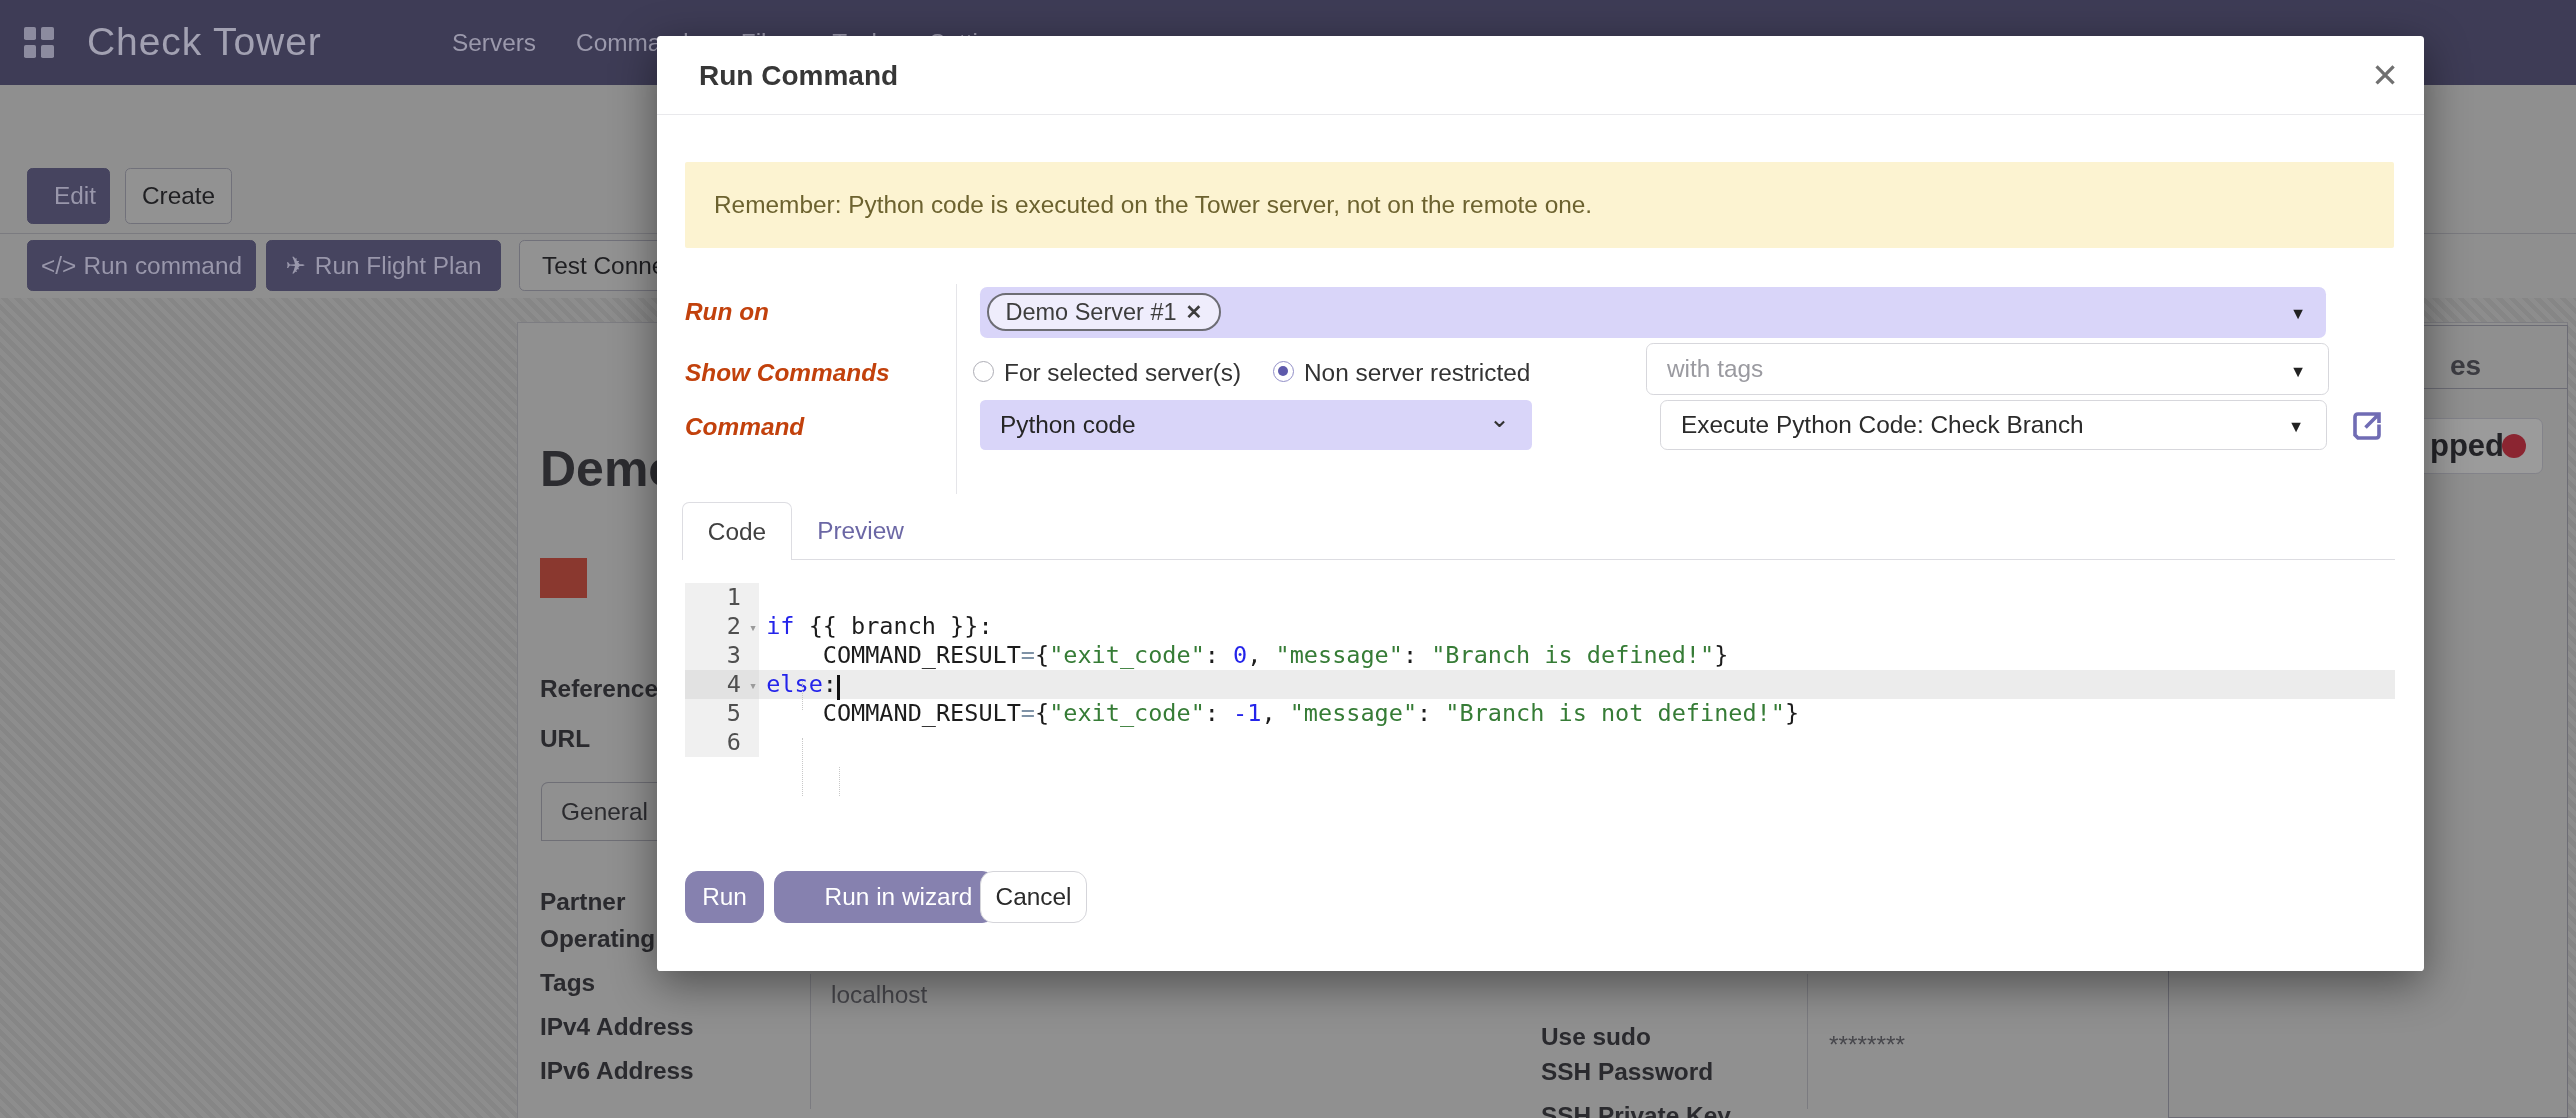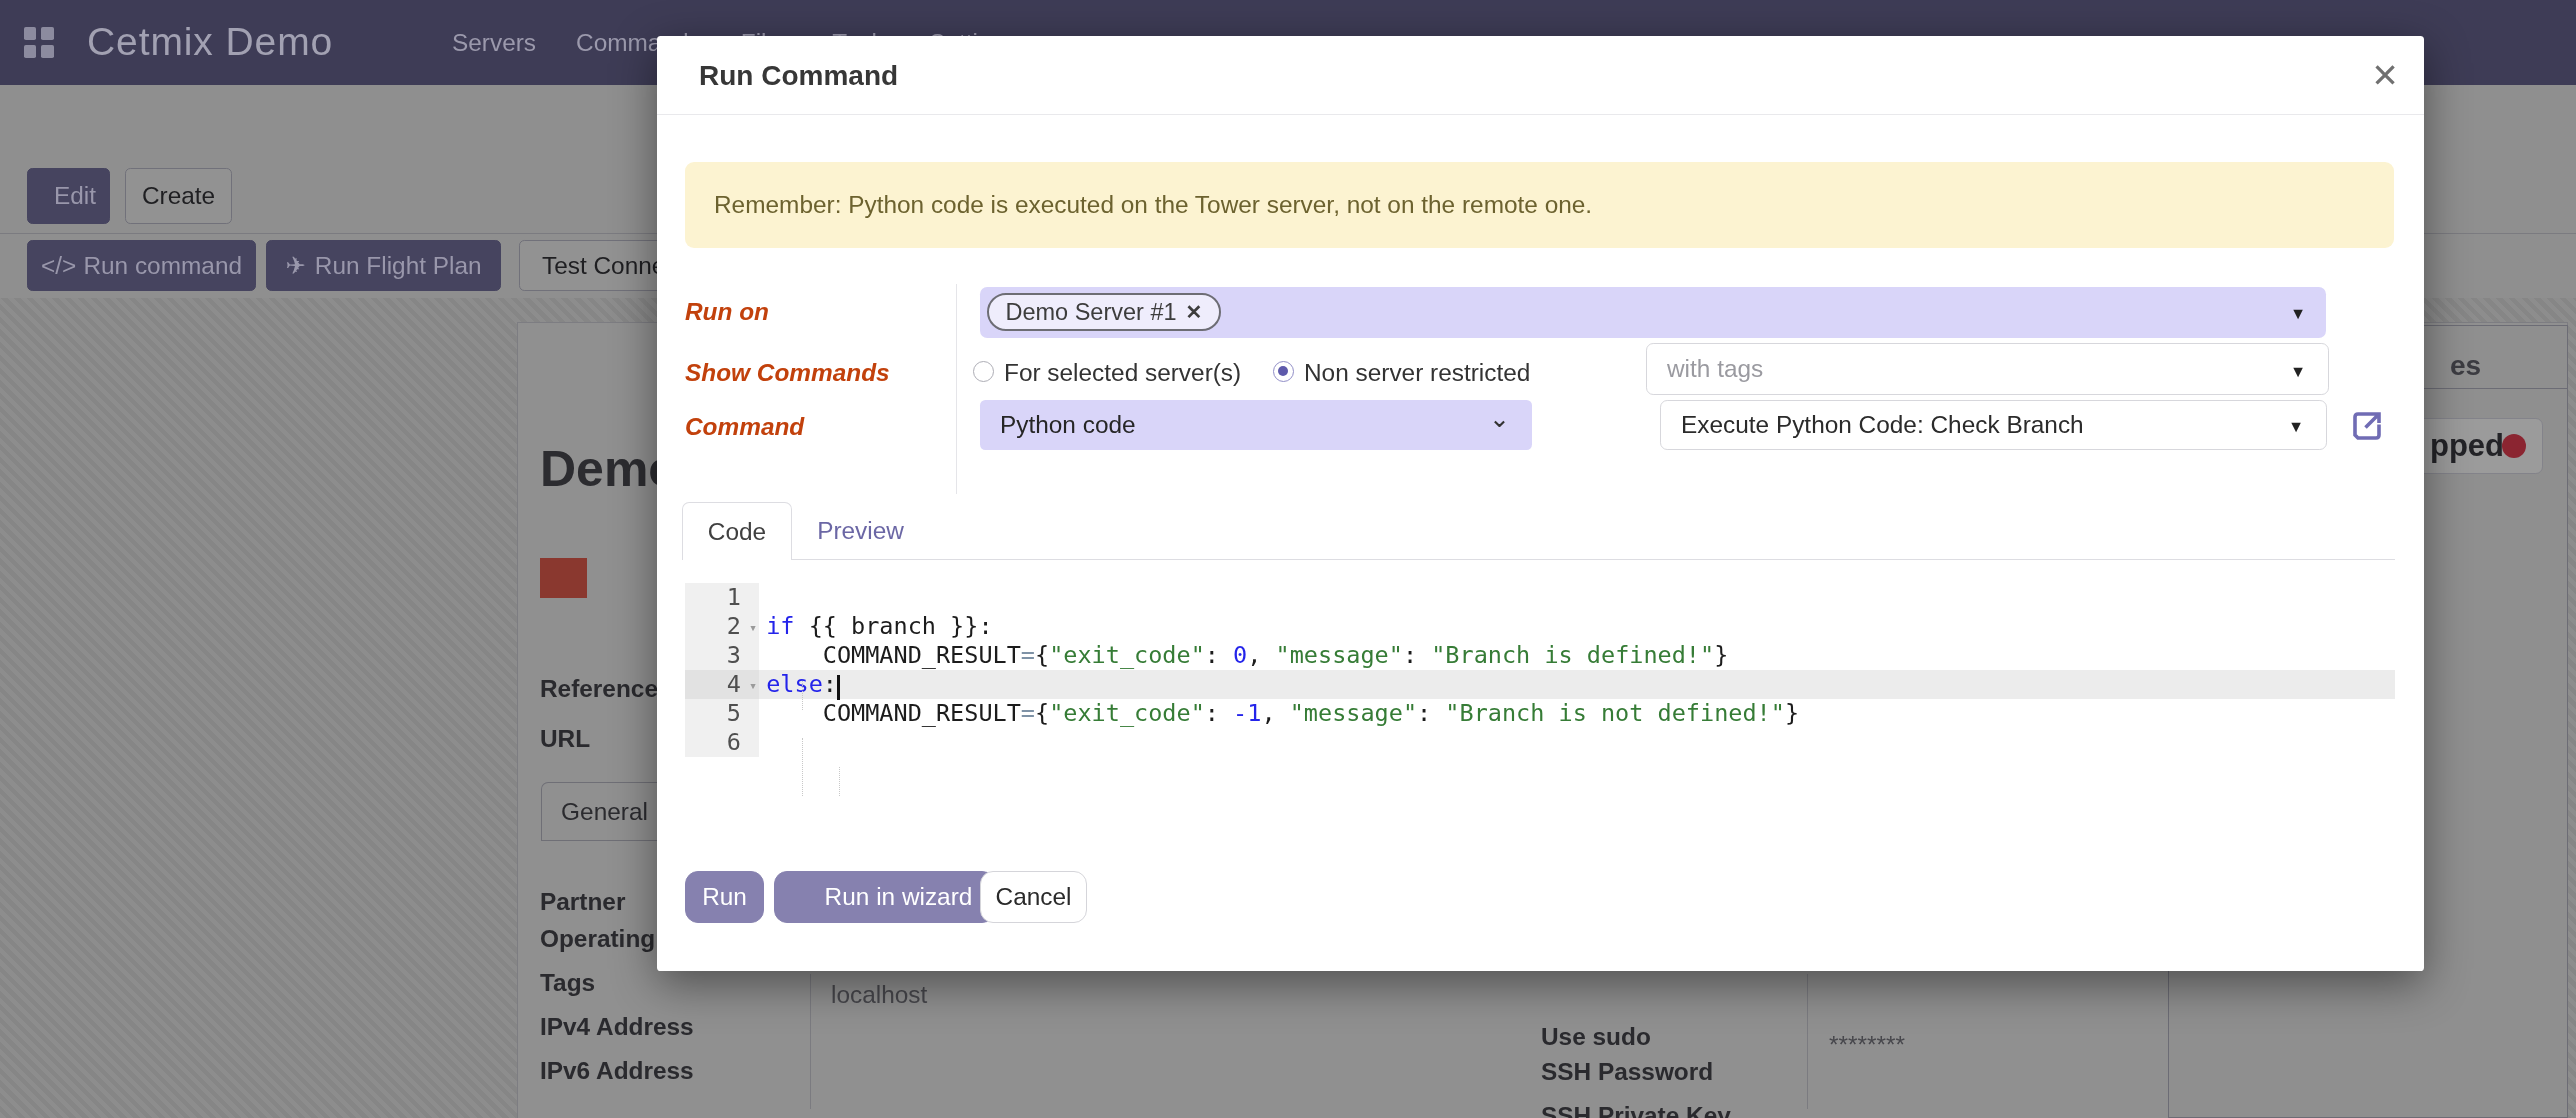--- a/index.html
+++ b/index.html
@@ -49,21 +49,21 @@
   .status-text { position:absolute; left:2430px; top:428px; font-size:31px; font-weight:bold; color:#232327; }
   .status-dot { position:absolute; left:2502px; top:434px; width:24.4px; height:24.4px; border-radius:50%; background:#8b2531; }
 
   
   .modal { position:absolute; left:657px; top:36px; width:1767px; height:935px;
     background:#ffffff; border-radius:3.6px; box-shadow:0 12.6px 45px rgba(0,0,0,0.45); }
   .modal-header { position:absolute; left:0; top:0; width:100%; height:79px; border-bottom:0.9px solid #e9e9ec; }
   .modal-title { position:absolute; left:42px; top:23.5px; font-size:28px; font-weight:bold; color:#373737; }
   .modal-close { position:absolute; right:25px; top:20px; font-size:33px; color:#707070; cursor:default; }
   .alert-banner { position:absolute; left:28px; top:126px; width:1709px; height:86px;
-    background:#fcf3d1; border-radius:9px; display:flex; align-items:center; }
+    background:#fcf3d1; border-radius:2px; display:flex; align-items:center; }
   .alert-banner span { margin-left:29px; font-size:24.4px; color:#6c622f; }
 
   .fld-label { position:absolute; left:28px; font-size:24.4px; font-weight:bold; color:#c2410c;font-style:italic; }
   .fld-sep { position:absolute; left:299px; top:248px; width:0.9px; height:210px; background:#e5e5e9; }
 
   .runon-field { position:absolute; left:323px; top:251px; width:1346px; height:51px;
     background:#d9d5f9; border-radius:7.2px; }
   .tag-pill { position:absolute; left:7.2px; top:6.3px; height:38px; border:2.7px solid #6d6d74;
     border-radius:20px; background:#efedfc; display:flex; align-items:center; padding:0 16.3px; gap:9px; }
   .tag-pill .tag-text { font-size:23.5px; color:#3d3d3d; }
@@ -114,21 +114,21 @@
 </head>
 <body>
 
 <div class="navbar">
   <div class="apps-grid">
       <span></span>
       <span></span>
       <span></span>
       <span></span>
     </div>
-  <div class="brand">Cetmix Demo</div>
+  <div class="brand">Check Tower</div>
   <div class="nav-items">
     <span>Servers</span>
     <span>Commands</span>
     <span>Files</span>
     <span>Tools</span>
     <span>Settings</span>
   </div>
 </div>
 
 <div class="control-panel">

